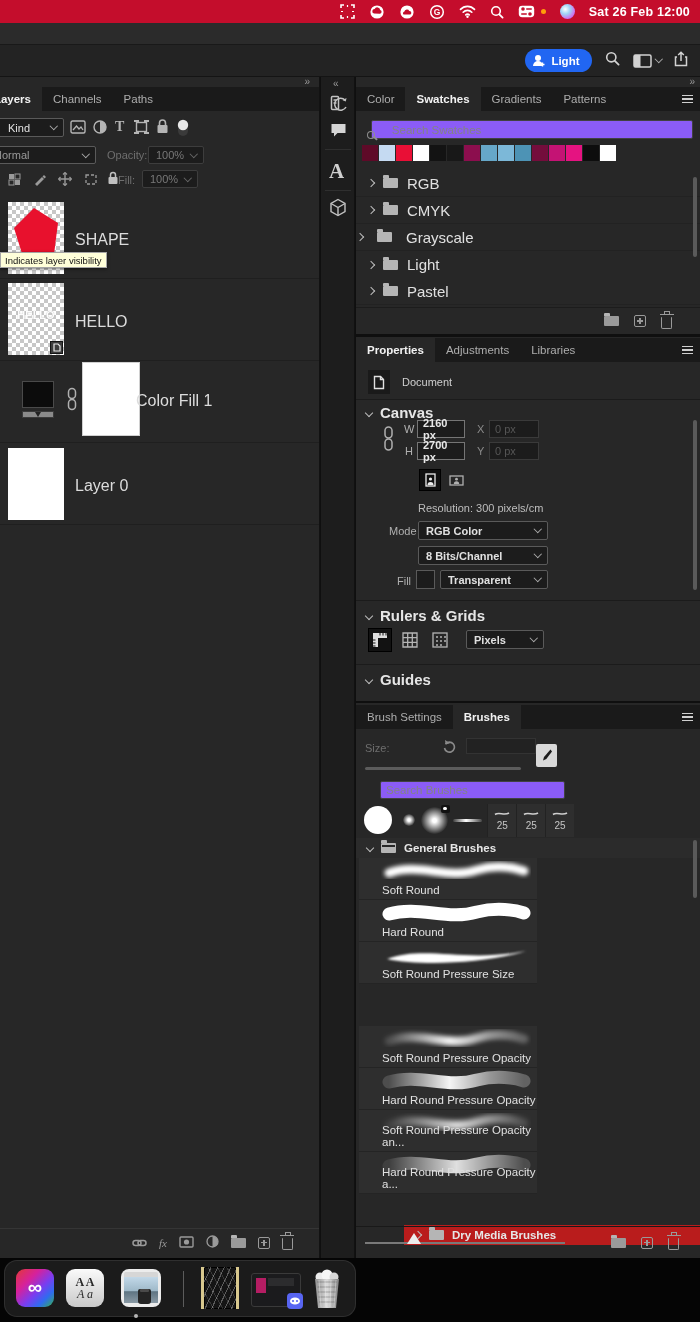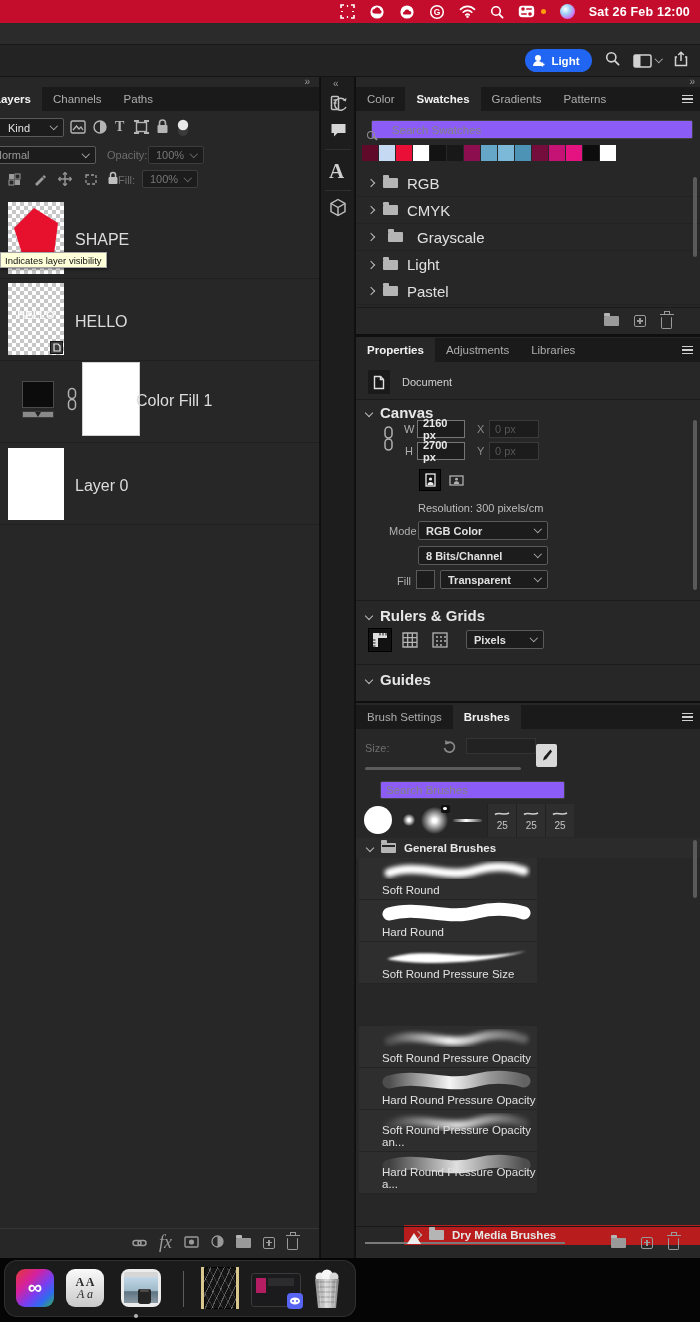--- a/index.html
+++ b/index.html
@@ -314,21 +314,21 @@
     </div>
 
     
     <div class="abs" style="left:0; top:1151px; width:320px; height:28px; border-top:1px solid #353535; display:flex; align-items:center; gap:12px; padding-left:132px;">
       <span><svg width="15" height="10">
             <g fill="none" stroke="#9a9a9a" stroke-width="1.5">
               <rect x="1" y="2.5" width="8" height="5" rx="2.5"></rect>
               <rect x="6" y="2.5" width="8" height="5" rx="2.5"></rect>
             </g>
           </svg></span>
-      <span style="font-family:'Liberation Serif',serif; font-style:italic; font-size:18px; color:#9a9a9a;">fx</span>
+      <span style="font-family:'Liberation Serif',serif; font-style:italic; font-size:11px; color:#9a9a9a;">fx</span>
       <span><svg width="15" height="12">
             <rect x="1" y="1" width="13" height="10" rx="1" fill="none" stroke="#9a9a9a" stroke-width="1.4"></rect>
             <circle cx="7.5" cy="6" r="2.6" fill="#9a9a9a"></circle>
           </svg></span>
       <span><svg width="13" height="13">
             <circle cx="6.5" cy="6.5" r="5.5" fill="none" stroke="#9a9a9a" stroke-width="1.3"></circle>
             <path d="M6.5 1 A5.5 5.5 0 0 1 6.5 12 z" fill="#9a9a9a"></path>
           </svg></span>
       <span class="i-folder" style="background:#9a9a9a;"></span>
       <span class="i-plus"></span>
@@ -410,21 +410,21 @@
       <div style="height:27px;display:flex;align-items:center;gap:9px;padding-left:12px;border-bottom:1px solid #222;">
           <span class="exp-r"></span>
           <span class="i-folder"></span>
           <span class="sec-label" style="font-weight:400;color:#e0e0e0;">RGB</span>
         </div>
       <div style="height:27px;display:flex;align-items:center;gap:9px;padding-left:12px;border-bottom:1px solid #222;">
           <span class="exp-r"></span>
           <span class="i-folder"></span>
           <span class="sec-label" style="font-weight:400;color:#e0e0e0;">CMYK</span>
         </div>
-      <div style="height:27px;display:flex;align-items:center;gap:14px;padding-left:12px;border-bottom:1px solid #222;">
+      <div style="height:27px;display:flex;align-items:center;gap:14px;padding-left:1px;border-bottom:1px solid #222;">
           <span class="exp-r"></span>
           <span class="i-folder"></span>
           <span class="sec-label" style="font-weight:400;color:#e0e0e0;">Grayscale</span>
         </div>
       <div style="height:27px;display:flex;align-items:center;gap:9px;padding-left:12px;">
           <span class="exp-r"></span>
           <span class="i-folder"></span>
           <span class="sec-label" style="font-weight:400;color:#e0e0e0;">Light</span>
         </div>
       <div style="height:27px;display:flex;align-items:center;gap:9px;padding-left:12px;border-bottom:1px solid #222;">

